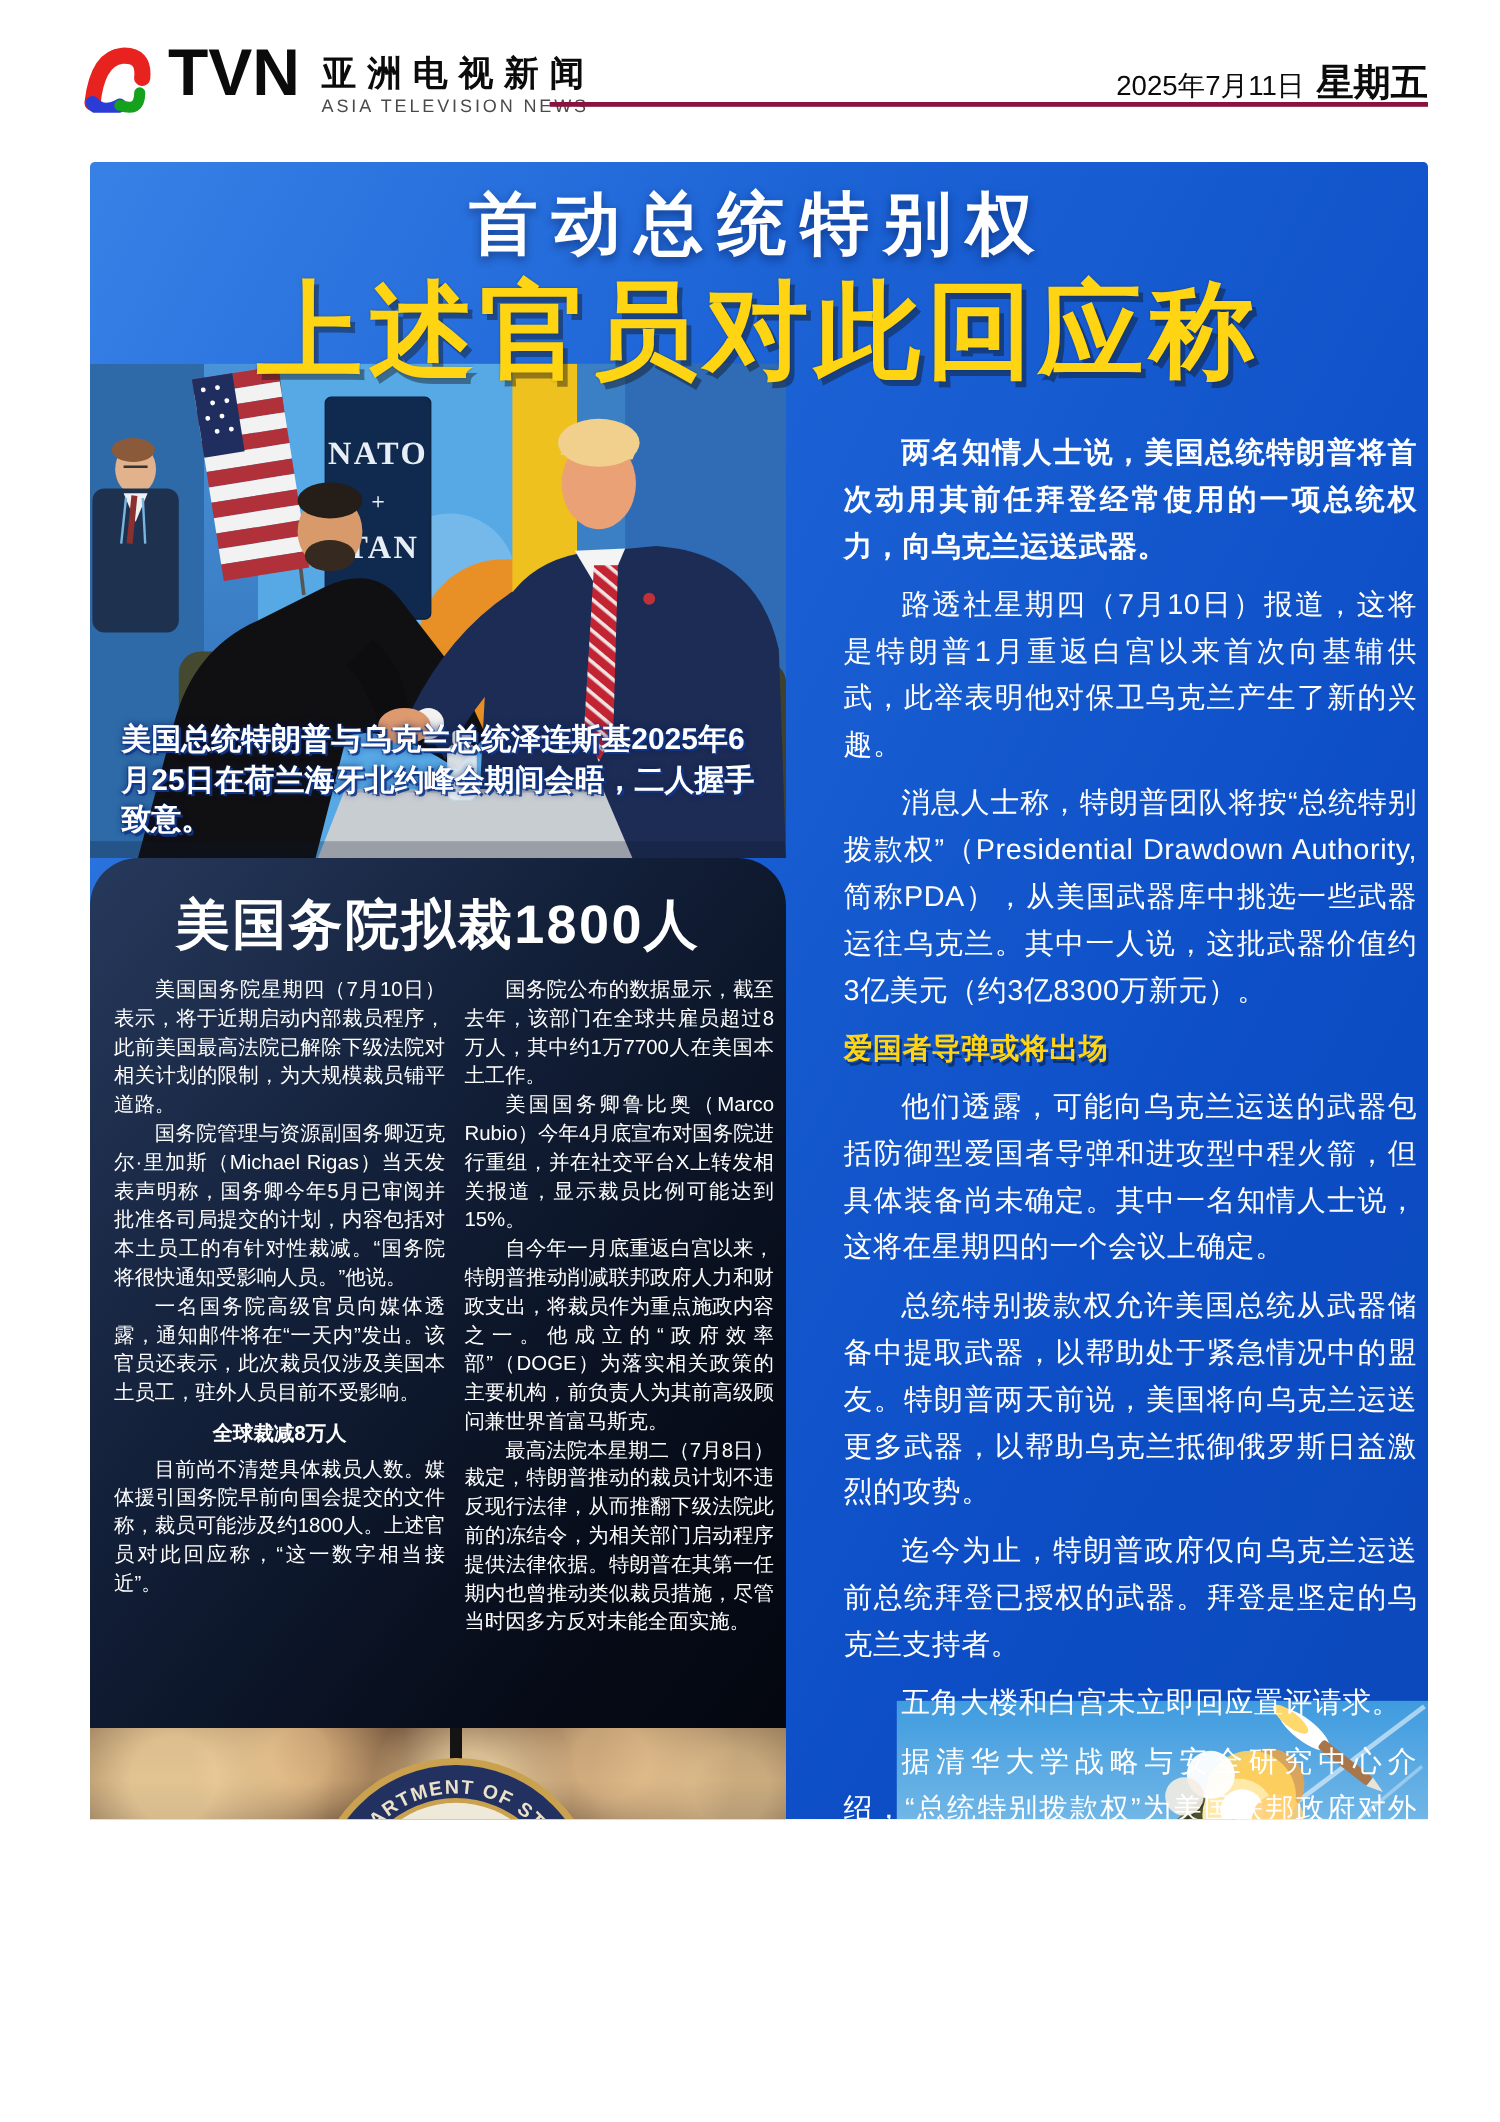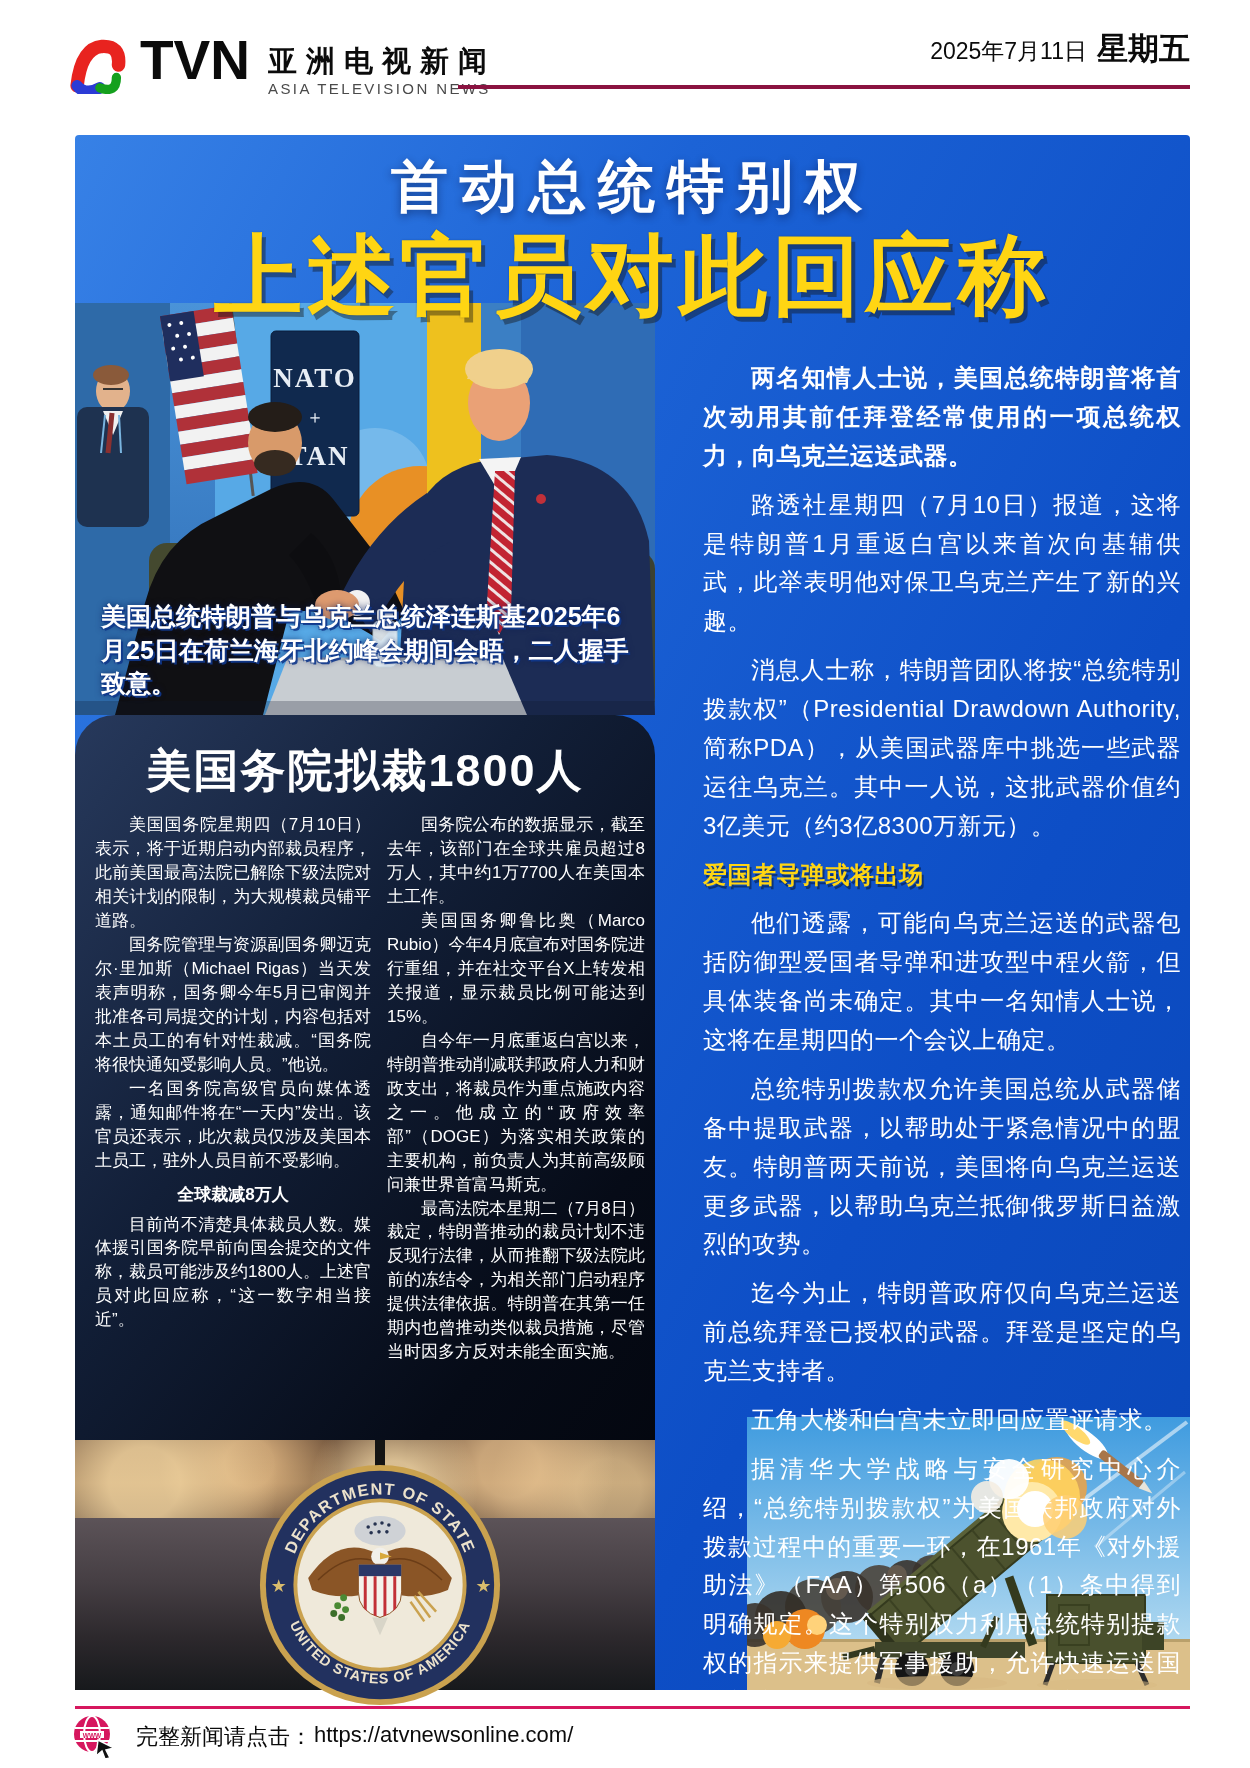--- a/index.html
+++ b/index.html
@@ -1,26 +1,26 @@
 <!DOCTYPE html>
 <html><head>
 <meta charset="utf-8">
 <style>
   html,body{margin:0;padding:0;background:#ffffff;}
-  .page{position:relative;width:1250px;height:1768px;background:#fff;overflow:hidden;
+  .page{position:relative;width:1250px;height:1516px;background:#fff;overflow:hidden;
         font-family:"Liberation Sans",sans-serif;color:#111;}
   
   .logo-a{position:absolute;left:70px;top:34px;width:68px;height:60px;}
   .logo-tvn{position:absolute;left:140px;top:28px;font-size:55px;font-weight:900;
             letter-spacing:0px;color:#0b0b0b;}
   .brand-cn{position:absolute;left:268px;top:42px;font-size:29px;font-weight:700;
             letter-spacing:9px;color:#0b0b0b;}
   .brand-en{position:absolute;left:268px;top:80px;font-size:15px;color:#4a4a4a;
             letter-spacing:2.4px;}
-  .date-wrap{position:absolute;right:60px;top:28px;display:flex;align-items:baseline;gap:10px;}
+  .date-wrap{position:absolute;right:60px;top:48px;display:flex;align-items:baseline;gap:10px;}
   .date-txt{font-size:23px;color:#0b0b0b;}
   .weekday-txt{font-size:31px;font-weight:900;color:#0b0b0b;}
   .header-line{position:absolute;left:458px;top:85px;width:732px;height:4px;background:#8a1240;}
   
   .blue-box{position:absolute;left:75px;top:135px;width:1115px;height:1555px;border-radius:4px;
             background:linear-gradient(118deg,#3781e6 0%,#1c63d6 32%,#0d4ec6 70%,#0a47b8 100%);}
   .kicker{position:absolute;left:0;top:14px;width:100%;text-align:center;color:#fff;
           font-size:57px;font-weight:900;letter-spacing:12px;
           text-shadow:0 3px 8px rgba(0,10,50,.45);z-index:4;}
   .headline{position:absolute;left:0;top:82px;width:100%;text-align:center;color:#ffd513;

